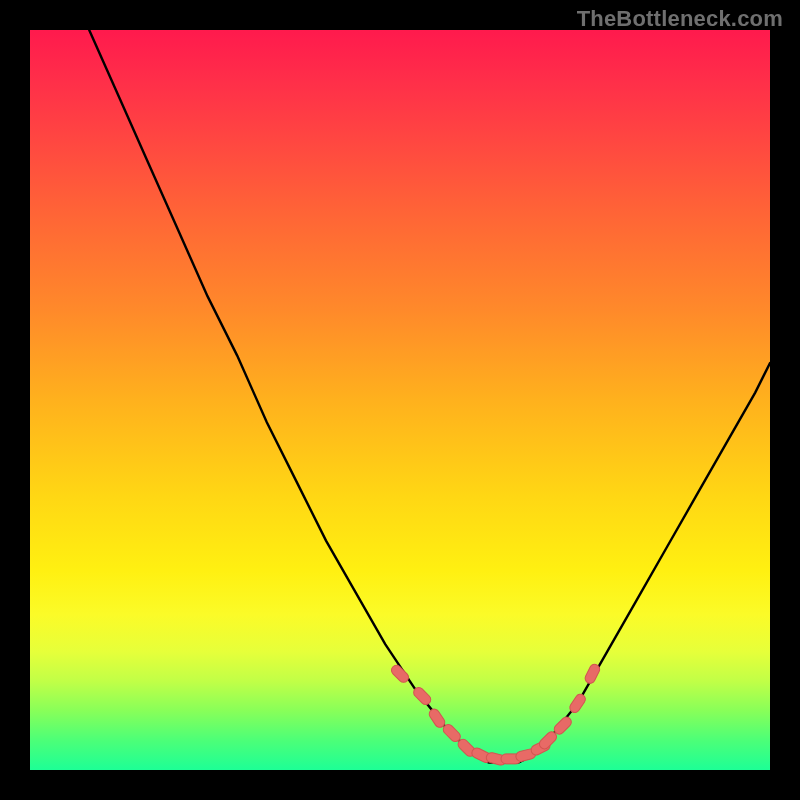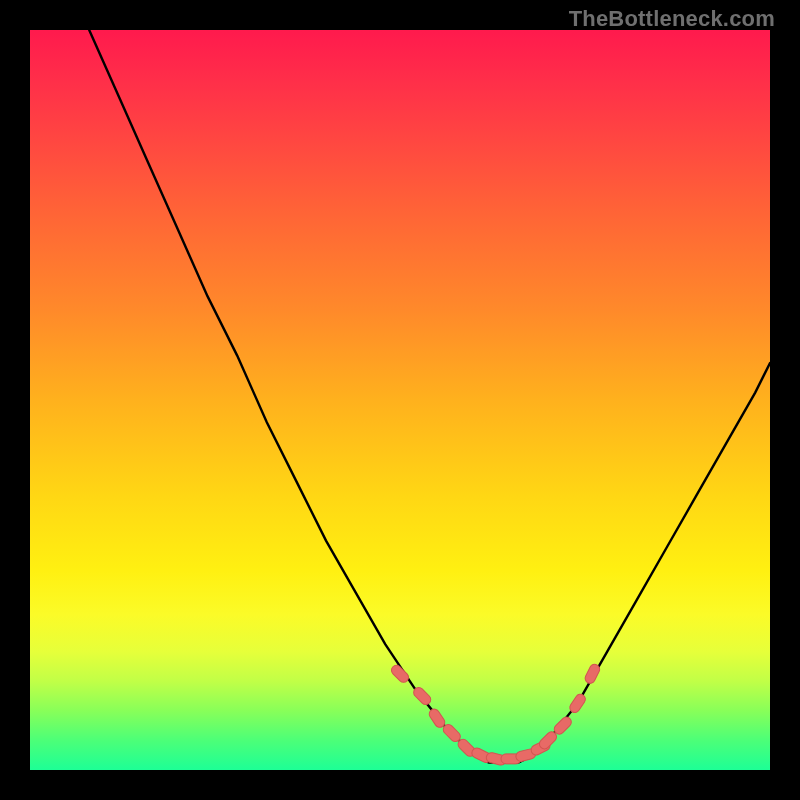--- a/index.html
+++ b/index.html
@@ -42,21 +42,21 @@
       #e6ff3a 84%,
       #c1ff47 88%,
       #88ff59 92%,
       #4cff78 96%,
       #1dff96 100%
     );
   }
   .watermark {
     position: absolute;
     top: 6px;
-    right: 25px;
+    right: 17px;
     color: #6f6f6f;
     font-size: 22px;
     font-weight: 600;
     letter-spacing: 0.2px;
     user-select: none;
   }
   svg.curve {
     position: absolute;
     inset: 0;
     width: 740px;

